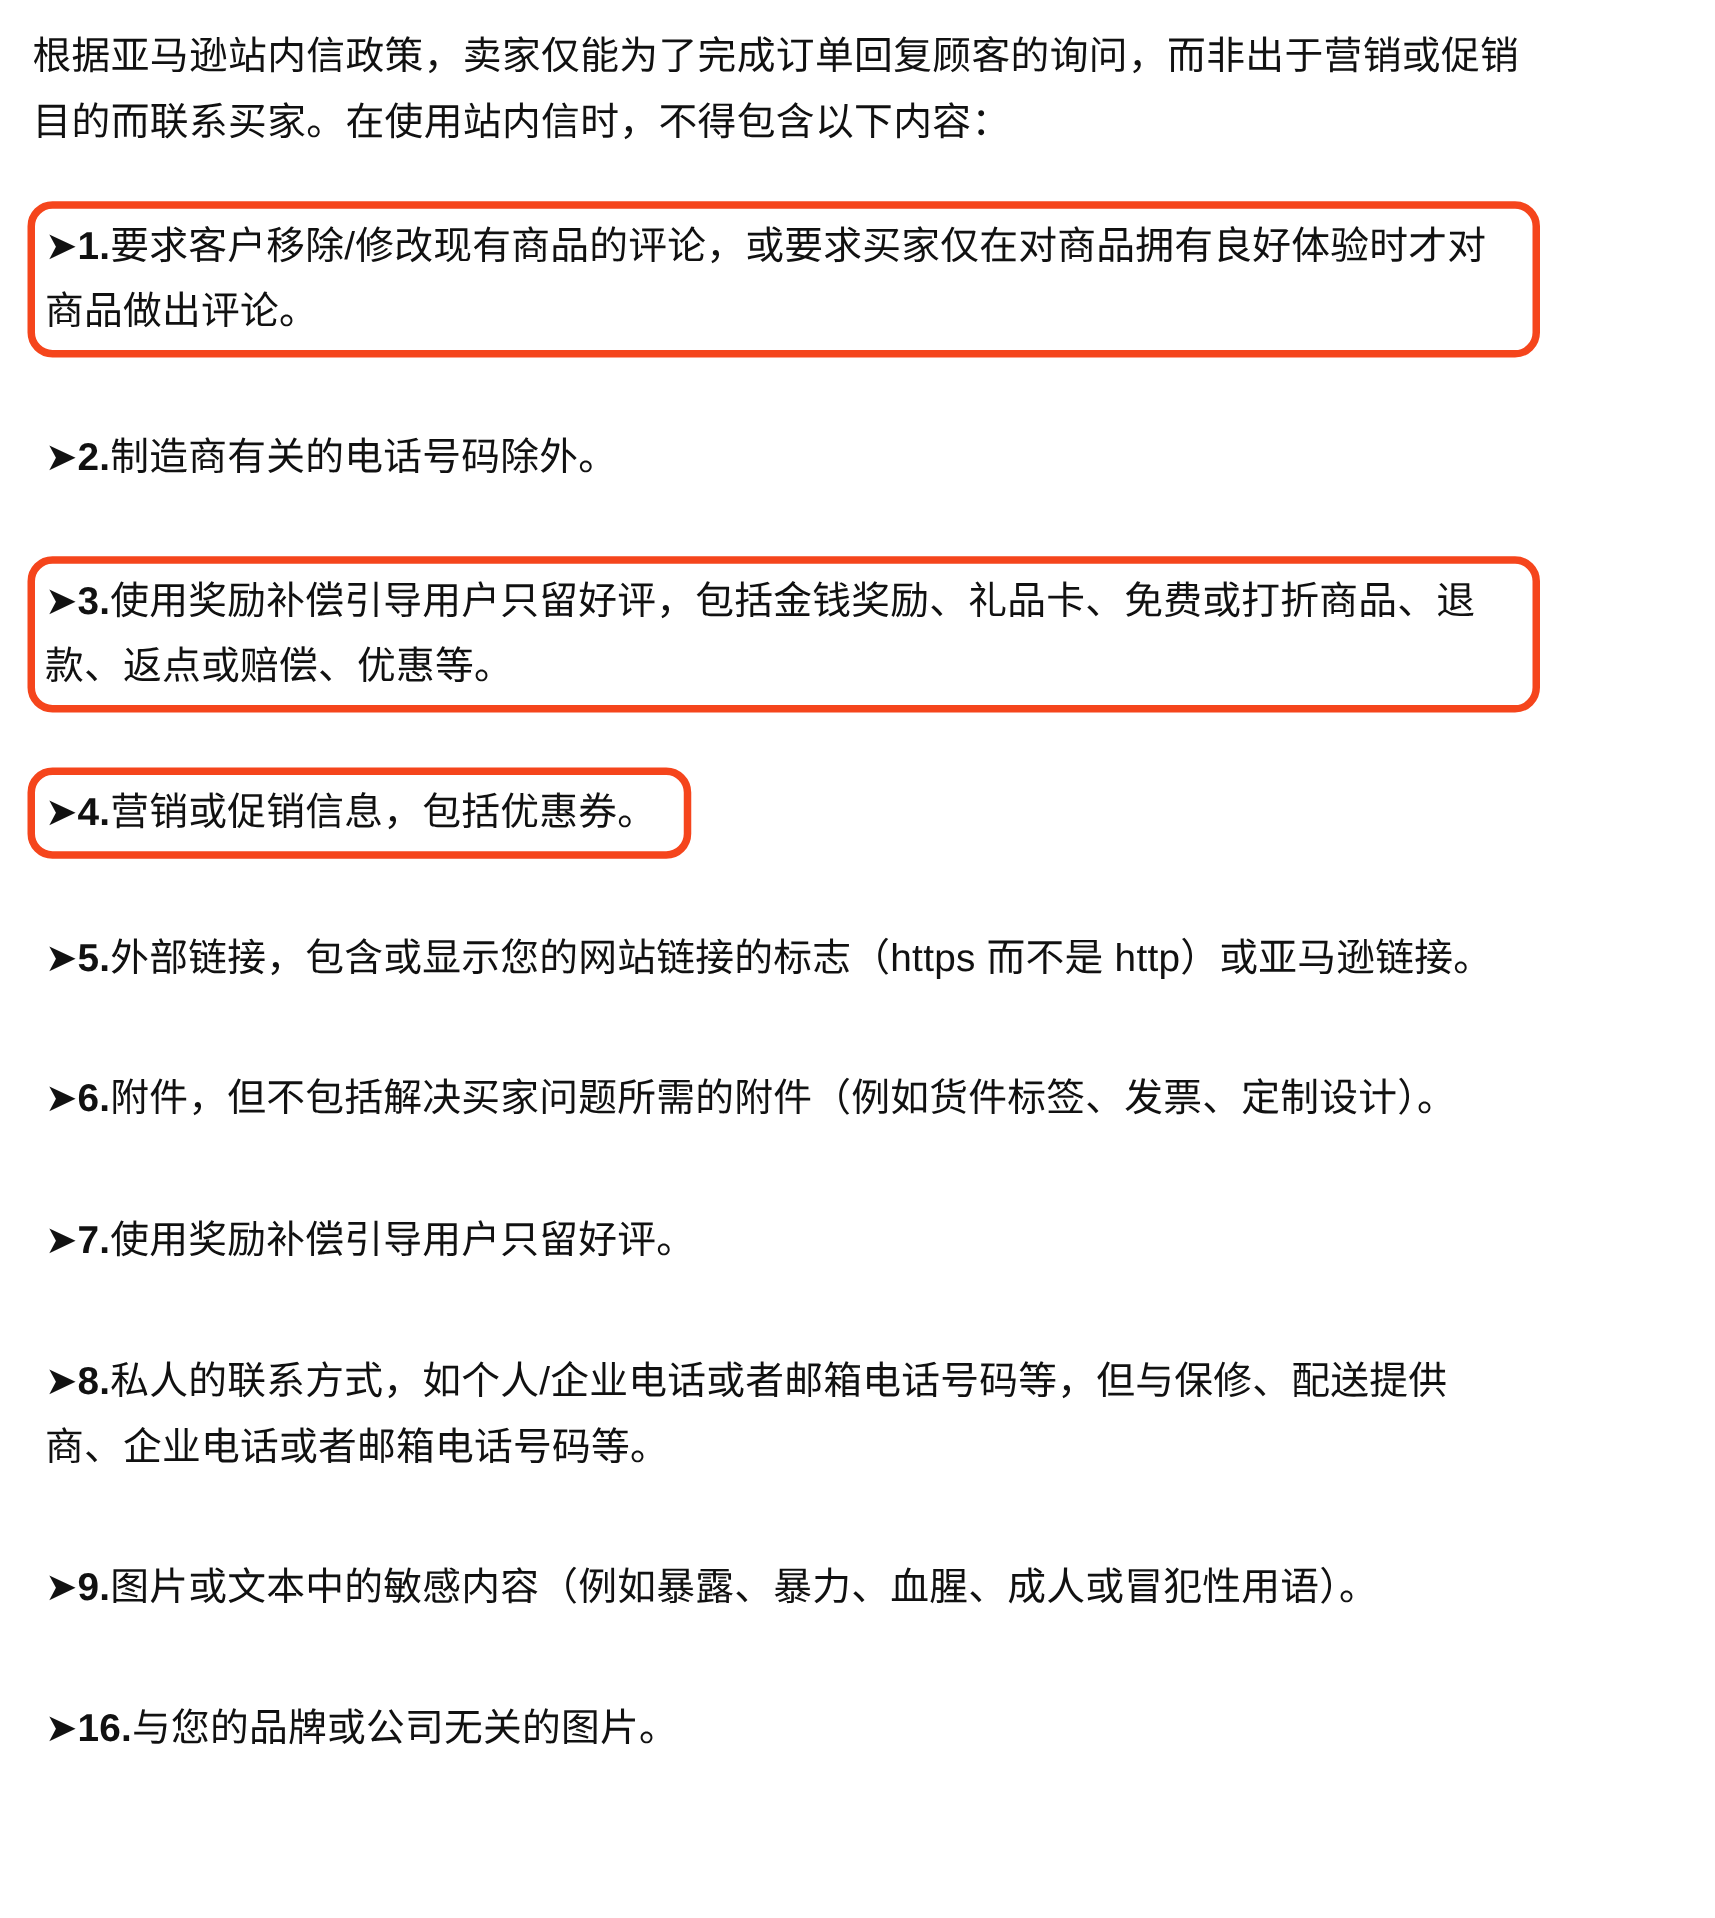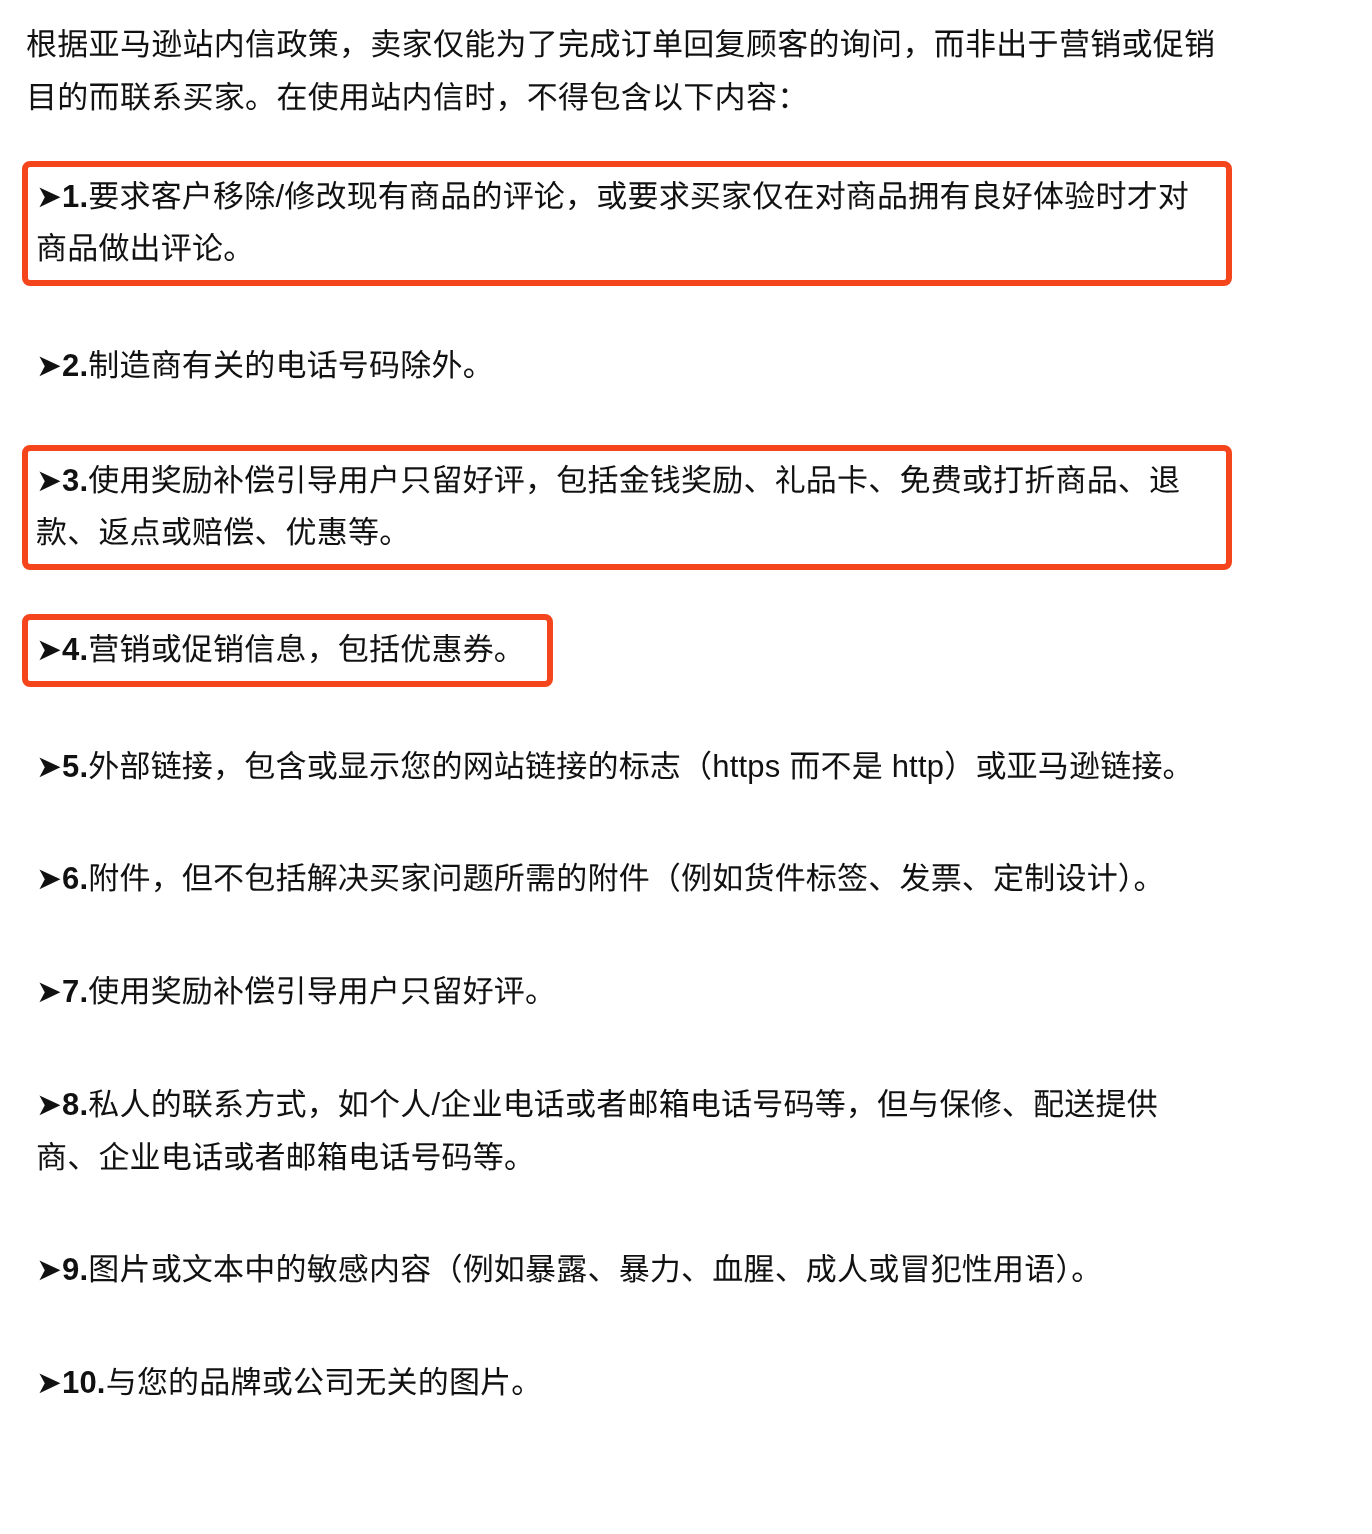--- a/index.html
+++ b/index.html
@@ -34,21 +34,21 @@
   .rule {
     position: relative;
     box-sizing: border-box;
     font-size: 31px;
     line-height: 1.70;
     letter-spacing: 0.2px;
     color: #111111;
     margin: 0 0 38px 0;
     padding: 4px 6px 4px 8px;
     border: 6px solid transparent;
-    border-radius: 8px;
+    border-radius: 20px;
   }
   .rule.highlight {
     border-color: #f5451c;
   }
   .rule.fit {
     display: inline-block;
     padding-right: 22px;
   }
   .rule .arrow {
     font-weight: 700;
@@ -108,17 +108,17 @@
 
     <div class="rule r8">
       <span class="arrow">➤</span><span class="num">8.</span><span class="txt">私人的联系方式，如个人/企业电话或者邮箱电话号码等，但与保修、配送提供商、企业电话或者邮箱电话号码等。</span>
     </div>
 
     <div class="rule r9">
       <span class="arrow">➤</span><span class="num">9.</span><span class="txt">图片或文本中的敏感内容（例如暴露、暴力、血腥、成人或冒犯性用语）。</span>
     </div>
 
     <div class="rule r10">
-      <span class="arrow">➤</span><span class="num">10.</span><span class="txt">与您的品牌或公司无关的图片。</span>
+      <span class="arrow">➤</span><span class="num">16.</span><span class="txt">与您的品牌或公司无关的图片。</span>
     </div>
 
   </div>
 </div>
 
 </body></html>

